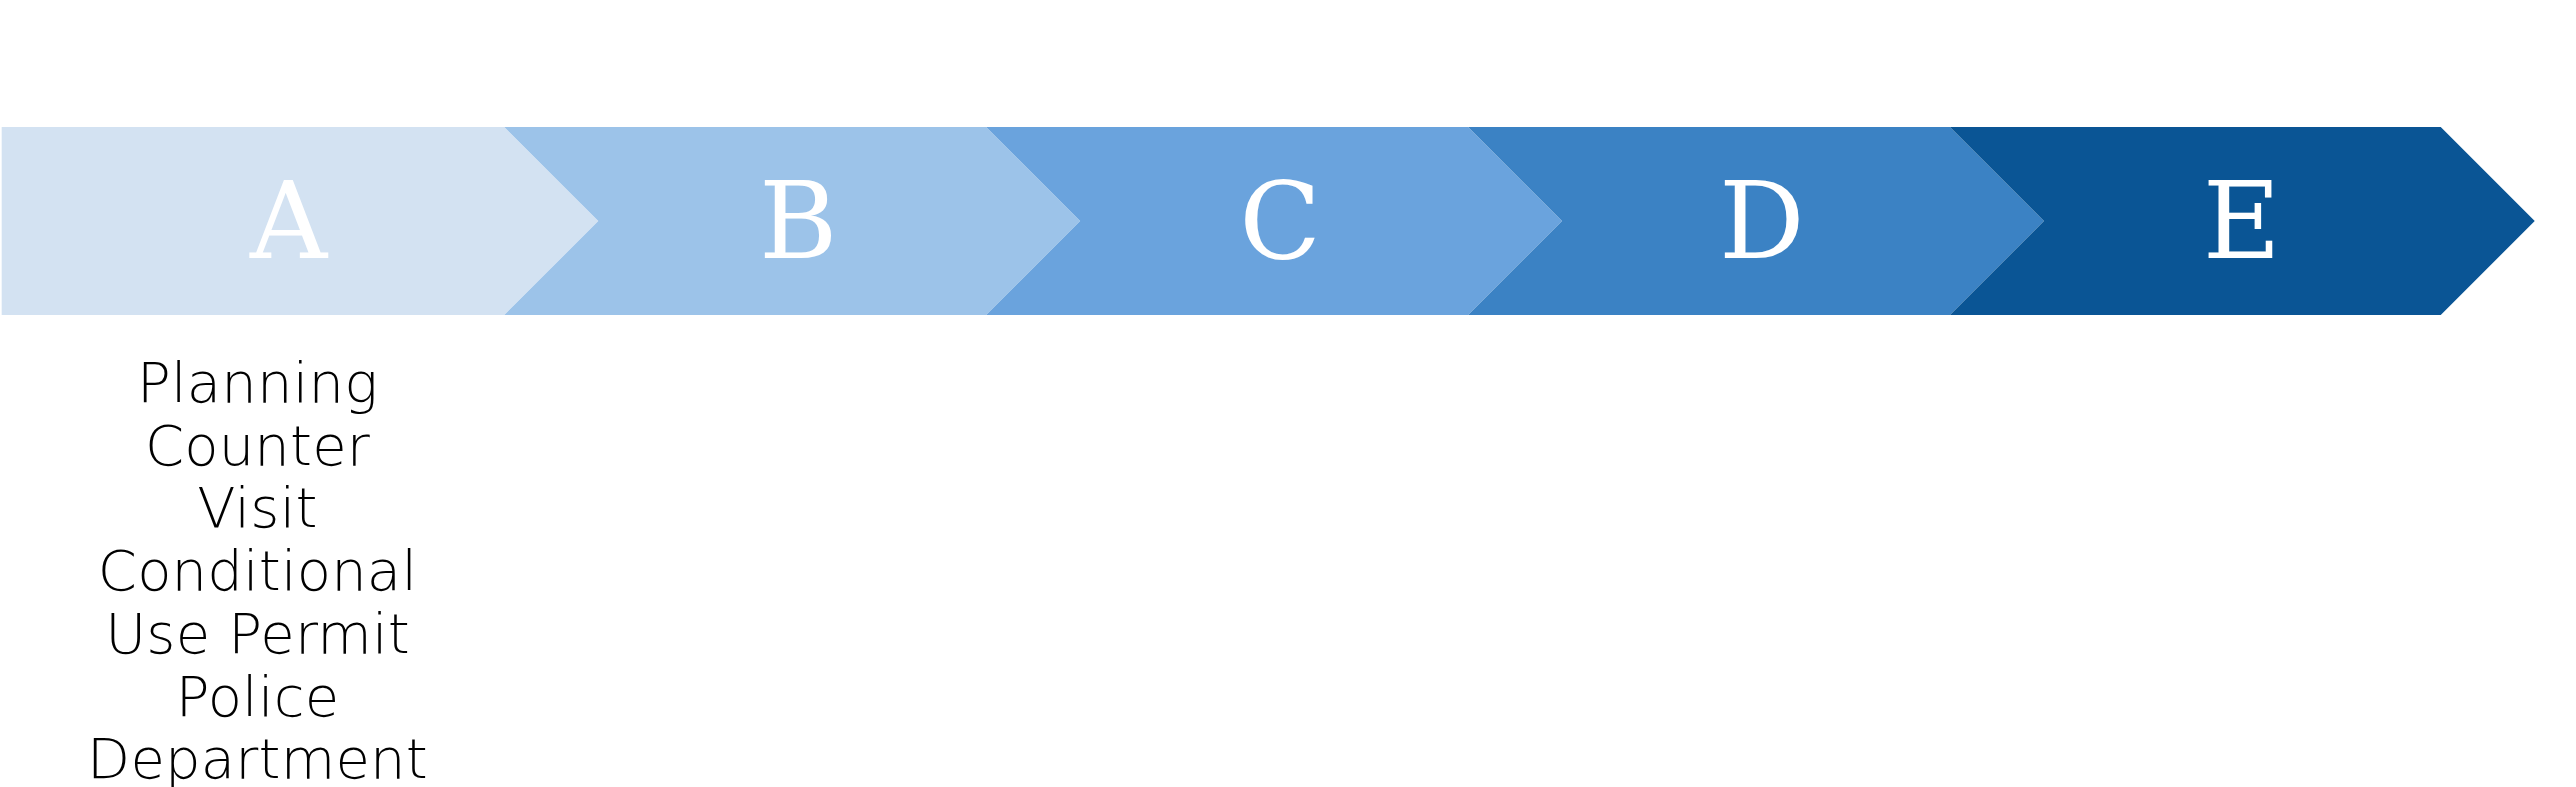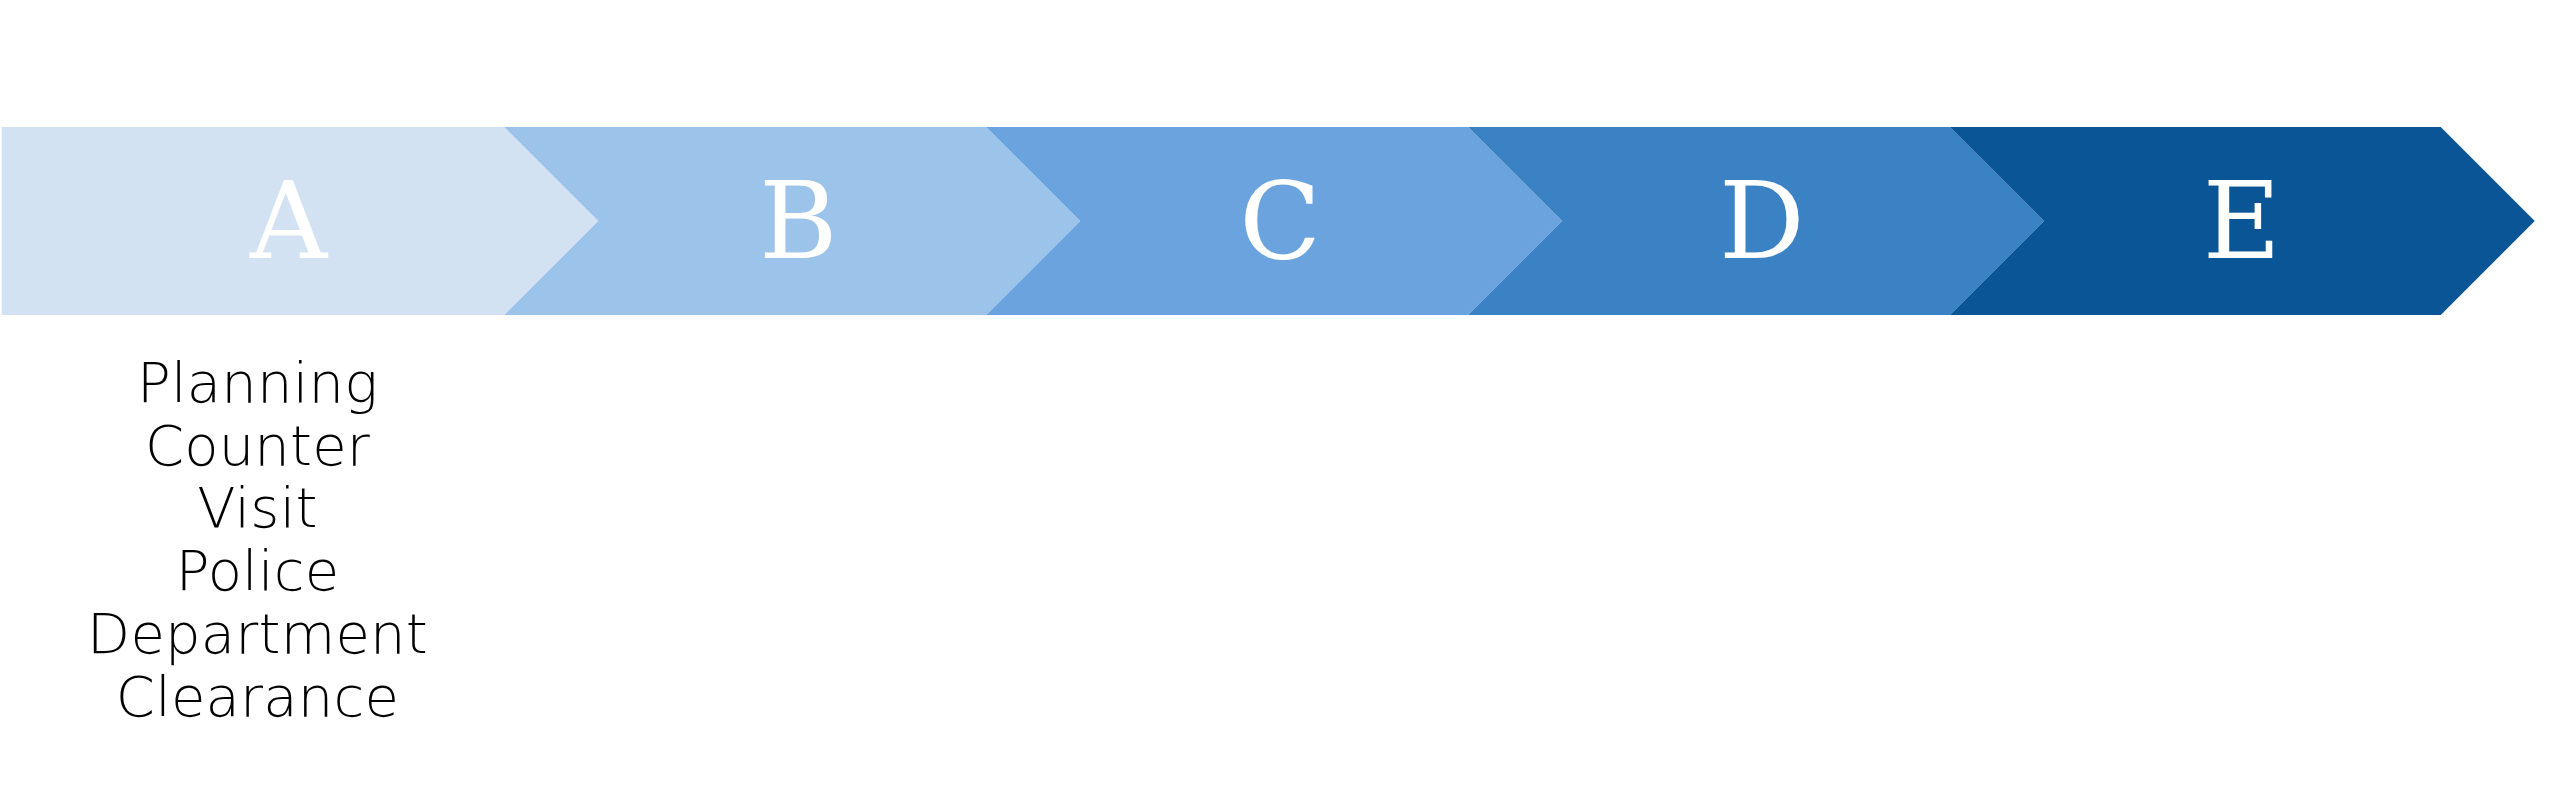--- a/index.html
+++ b/index.html
@@ -107,20 +107,24 @@
   </div>
 
   <div id="captions">
 
     <div class="caption-cell" style="width:515px;">
       <span class="caption-text">Planning
 Counter
 Visit</span>
     </div>
 
+    <div class="caption-cell" style="width:515px;">
+      <span class="caption-text">Conditional
+Use Permit</span>
+    </div>
 
 
     <div class="caption-cell" style="width:515px;">
       <span class="caption-text">Police
 Department
 Clearance</span>
     </div>
 
 
   </div>

